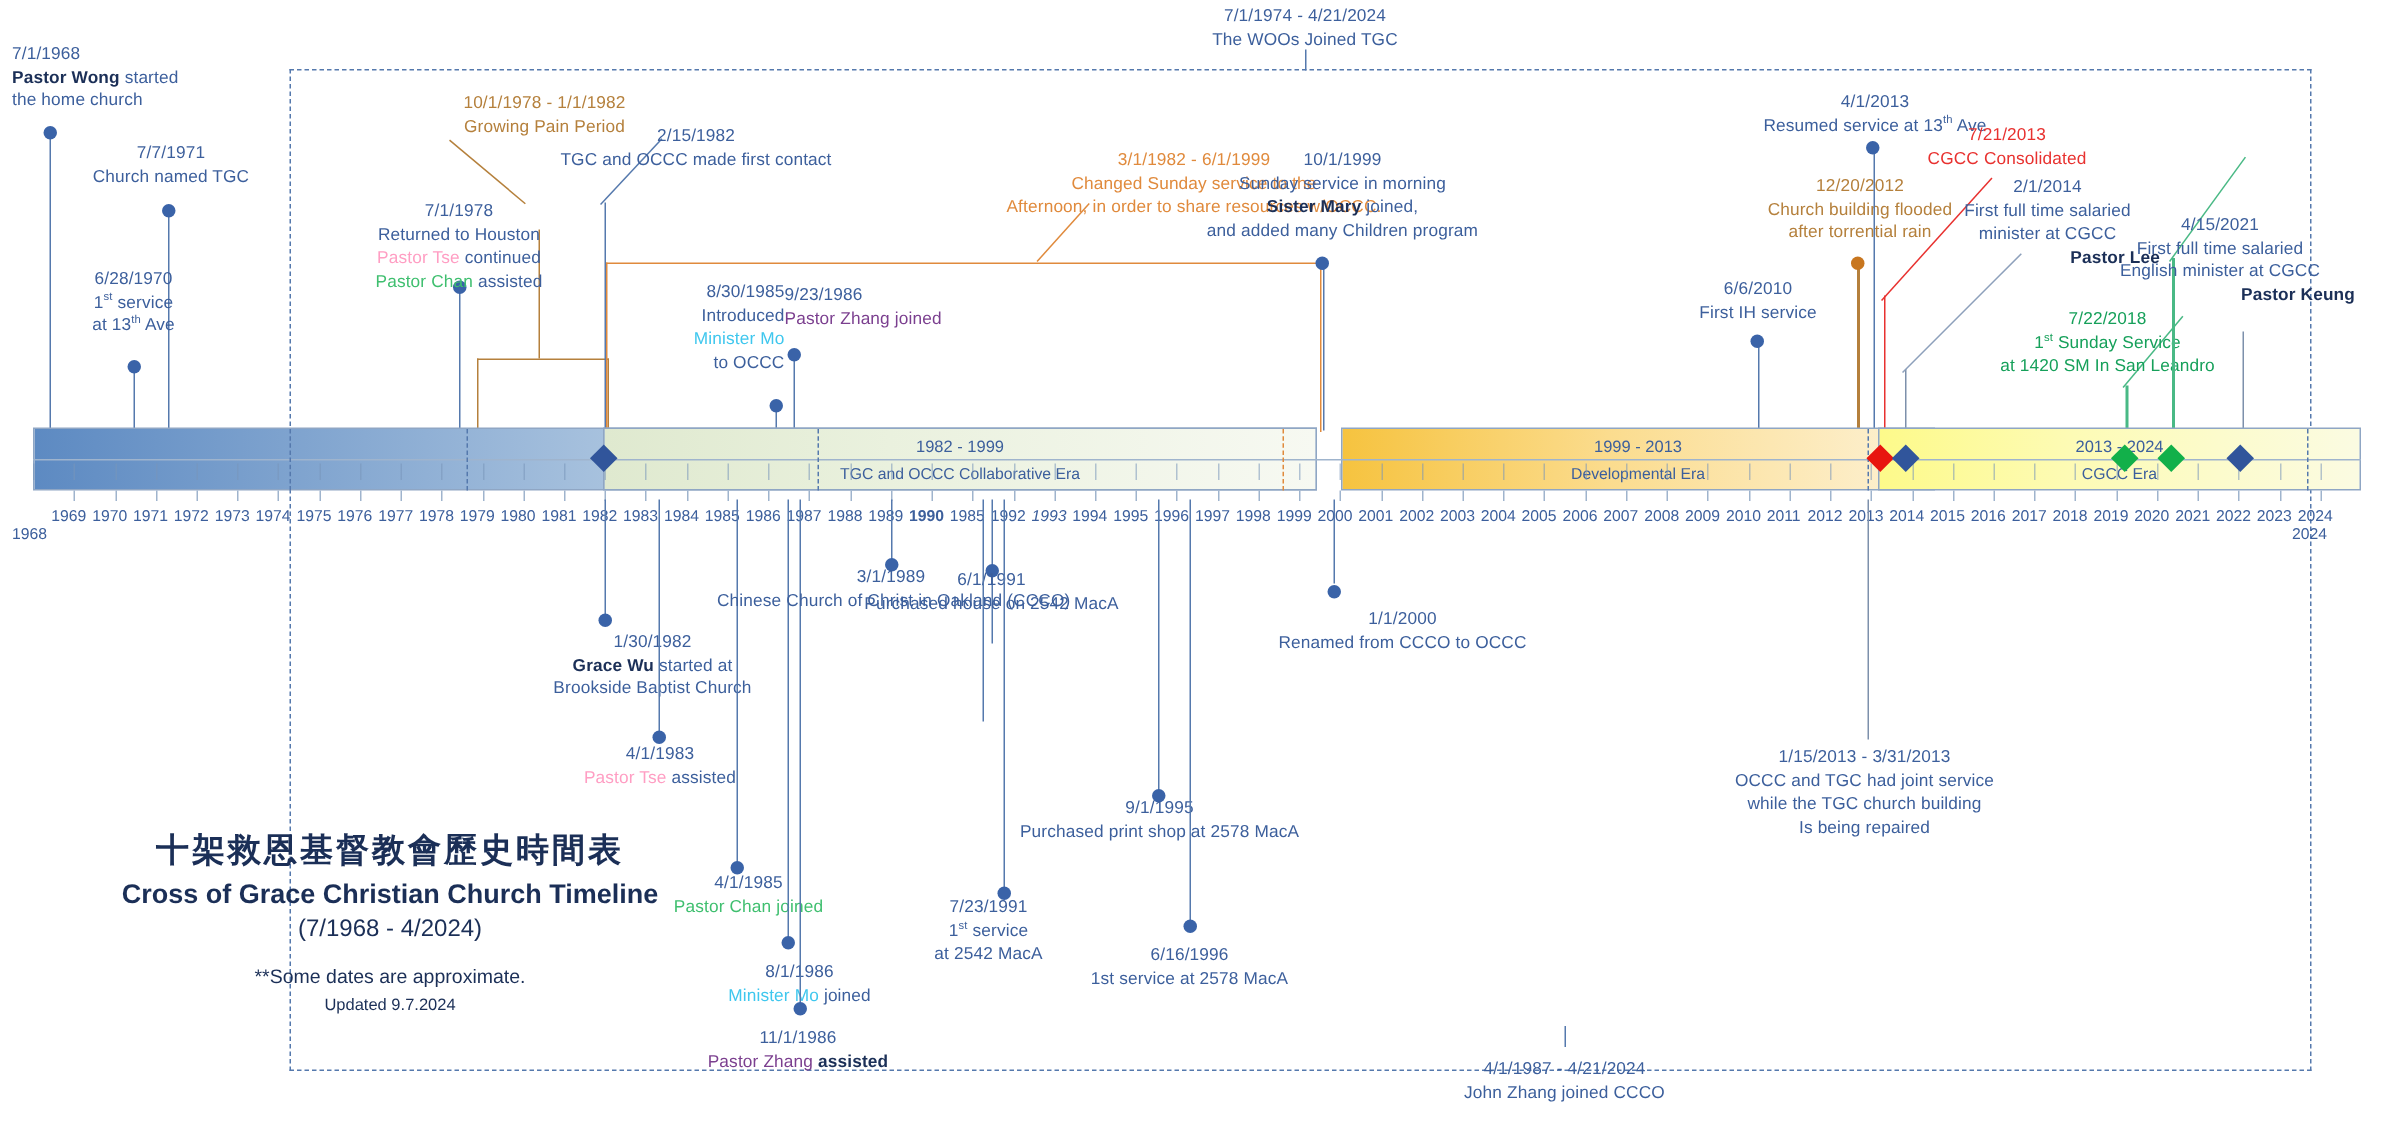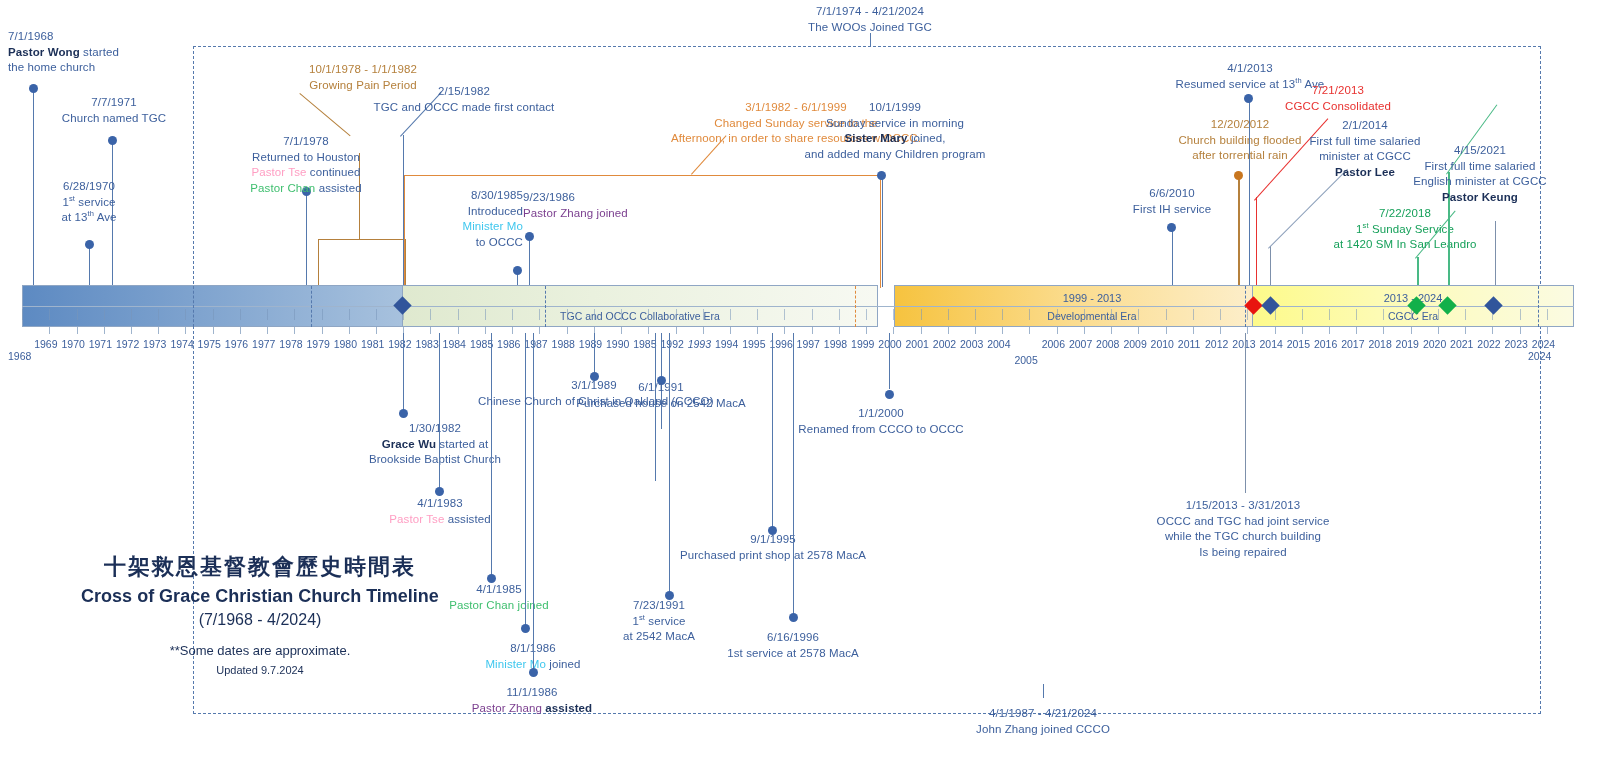--- a/index.html
+++ b/index.html
@@ -25,21 +25,21 @@
     font-size:11.5px;
     line-height:15.5px;
     color:#3c5f9c;
     white-space:nowrap;
     letter-spacing:.1px;
   }
   .anno .d{display:block;}
   .anno.c{text-align:center;}
   .anno.r{text-align:right;}
   .anno.l{text-align:left;}
-  .b{font-weight:bold;color:#1b2f57;}
+  .b{font-weight:bold;color:#1b2f57;text-align:right;}
   .pink{color:#ff9ec3;}
   .green{color:#3fbf6f;}
   .cyan{color:#3fc7ee;}
   .purple{color:#7b3f8f;}
   .brown{color:#b5803c;}
   .orange{color:#e08a3c;}
   .red{color:#e8312f;}
   .dgreen{color:#16a05a;}
   sup{font-size:7.5px;vertical-align:super;line-height:0;}
 
@@ -278,20 +278,21 @@
     <span class="d">English minister at CGCC</span>
     <span class="d b">Pastor Keung</span>
   </div>
 
   <div id="erabar">
     <div class="era era-tgc" style="left:0px;width:856px;">
       <div class="etitle">1968 - 1982</div>
       <div class="esub">TGC Era</div>
     </div>
     <div class="era era-collab" style="left:380px;width:476px;">
+      <div class="etitle">1982 - 1999</div>
       <div class="esub">TGC and OCCC Collaborative Era</div>
     </div>
     <div class="era era-dev" style="left:856px;width:396px;margin-left:16px;">
       <div class="etitle">1999 - 2013</div>
       <div class="esub">Developmental Era</div>
     </div>
     <div class="era era-cgcc" style="left:1230px;width:322px;">
       <div class="etitle">2013 - 2024</div>
       <div class="esub">CGCC Era</div>
     </div>
@@ -406,21 +407,21 @@
       <div class="yr" style="left: 469.9px; top: 11px; width: 30px;">1985</div>
       <div class="tick" style="left: 512.1px; top: 0px; height: 7px;"></div>
       <div class="yr" style="left: 497.1px; top: 11px; width: 30px;">1986</div>
       <div class="tick" style="left: 539.3px; top: 0px; height: 7px;"></div>
       <div class="yr" style="left: 524.3px; top: 11px; width: 30px;">1987</div>
       <div class="tick" style="left: 566.6px; top: 0px; height: 7px;"></div>
       <div class="yr" style="left: 551.6px; top: 11px; width: 30px;">1988</div>
       <div class="tick" style="left: 593.8px; top: 0px; height: 7px;"></div>
       <div class="yr" style="left: 578.8px; top: 11px; width: 30px;">1989</div>
       <div class="tick" style="left: 621px; top: 0px; height: 7px;"></div>
-      <div class="yr" style="left: 606px; top: 11px; width: 30px;">1990</div>
+      <div class="yr" style="left: 606px; top: 11px; width: 30px; font-weight: bold;">1990</div>
       <div class="tick" style="left: 648.2px; top: 0px; height: 7px;"></div>
       <div class="yr" style="left: 633.2px; top: 11px; width: 30px;">1985</div>
       <div class="tick" style="left: 675.5px; top: 0px; height: 7px;"></div>
       <div class="yr" style="left: 660.5px; top: 11px; width: 30px;">1992</div>
       <div class="tick" style="left: 702.7px; top: 0px; height: 7px;"></div>
       <div class="yr" style="left: 687.7px; top: 11px; width: 30px; font-style: italic;">1993</div>
       <div class="tick" style="left: 729.9px; top: 0px; height: 7px;"></div>
       <div class="yr" style="left: 714.9px; top: 11px; width: 30px;">1994</div>
       <div class="tick" style="left: 757.2px; top: 0px; height: 7px;"></div>
       <div class="yr" style="left: 742.2px; top: 11px; width: 30px;">1995</div>
@@ -436,21 +437,21 @@
       <div class="yr" style="left: 878.3px; top: 11px; width: 30px;">2000</div>
       <div class="tick" style="left: 920.5px; top: 0px; height: 7px;"></div>
       <div class="yr" style="left: 905.5px; top: 11px; width: 30px;">2001</div>
       <div class="tick" style="left: 947.8px; top: 0px; height: 7px;"></div>
       <div class="yr" style="left: 932.8px; top: 11px; width: 30px;">2002</div>
       <div class="tick" style="left: 975px; top: 0px; height: 7px;"></div>
       <div class="yr" style="left: 960px; top: 11px; width: 30px;">2003</div>
       <div class="tick" style="left: 1002.2px; top: 0px; height: 7px;"></div>
       <div class="yr" style="left: 987.2px; top: 11px; width: 30px;">2004</div>
       <div class="tick" style="left: 1029.4px; top: 0px; height: 7px;"></div>
-      <div class="yr" style="left: 1014.4px; top: 27px; width: 30px;">2005</div>
+      <div class="yr" style="left: 1014.4px; top: 11px; width: 30px;">2005</div>
       <div class="tick" style="left: 1056.7px; top: 0px; height: 7px;"></div>
       <div class="yr" style="left: 1041.7px; top: 11px; width: 30px;">2006</div>
       <div class="tick" style="left: 1083.9px; top: 0px; height: 7px;"></div>
       <div class="yr" style="left: 1068.9px; top: 11px; width: 30px;">2007</div>
       <div class="tick" style="left: 1111.1px; top: 0px; height: 7px;"></div>
       <div class="yr" style="left: 1096.1px; top: 11px; width: 30px;">2008</div>
       <div class="tick" style="left: 1138.4px; top: 0px; height: 7px;"></div>
       <div class="yr" style="left: 1123.4px; top: 11px; width: 30px;">2009</div>
       <div class="tick" style="left: 1165.6px; top: 0px; height: 7px;"></div>
       <div class="yr" style="left: 1150.6px; top: 11px; width: 30px;">2010</div>
@@ -555,21 +556,21 @@
 
   <div class="stem" style="left:793px;top:333px;height:285px;"></div>
   <div class="dot" style="left:789px;top:613px;"></div>
   <div class="anno c" style="left:703px;top:630px;width:180px;">
     <span class="d">6/16/1996</span>
     <span class="d">1st service at 2578 MacA</span>
   </div>
 
   <div class="stem" style="left:889px;top:333px;height:56px;"></div>
   <div class="dot" style="left:885px;top:390px;"></div>
-  <div class="anno c" style="left:783px;top:406px;width:196px;">
+  <div class="anno c" style="left:837px;top:406px;width:196px;">
     <span class="d">1/1/2000</span>
     <span class="d">Renamed from CCCO to OCCC</span>
   </div>
 
   <div class="stem grey" style="left:1245px;top:333px;height:160px;"></div>
   <div class="anno c" style="left:1130px;top:498px;width:226px;">
     <span class="d">1/15/2013 - 3/31/2013</span>
     <span class="d">OCCC and TGC had joint service</span>
     <span class="d">while the TGC church building</span>
     <span class="d">Is being repaired</span>

